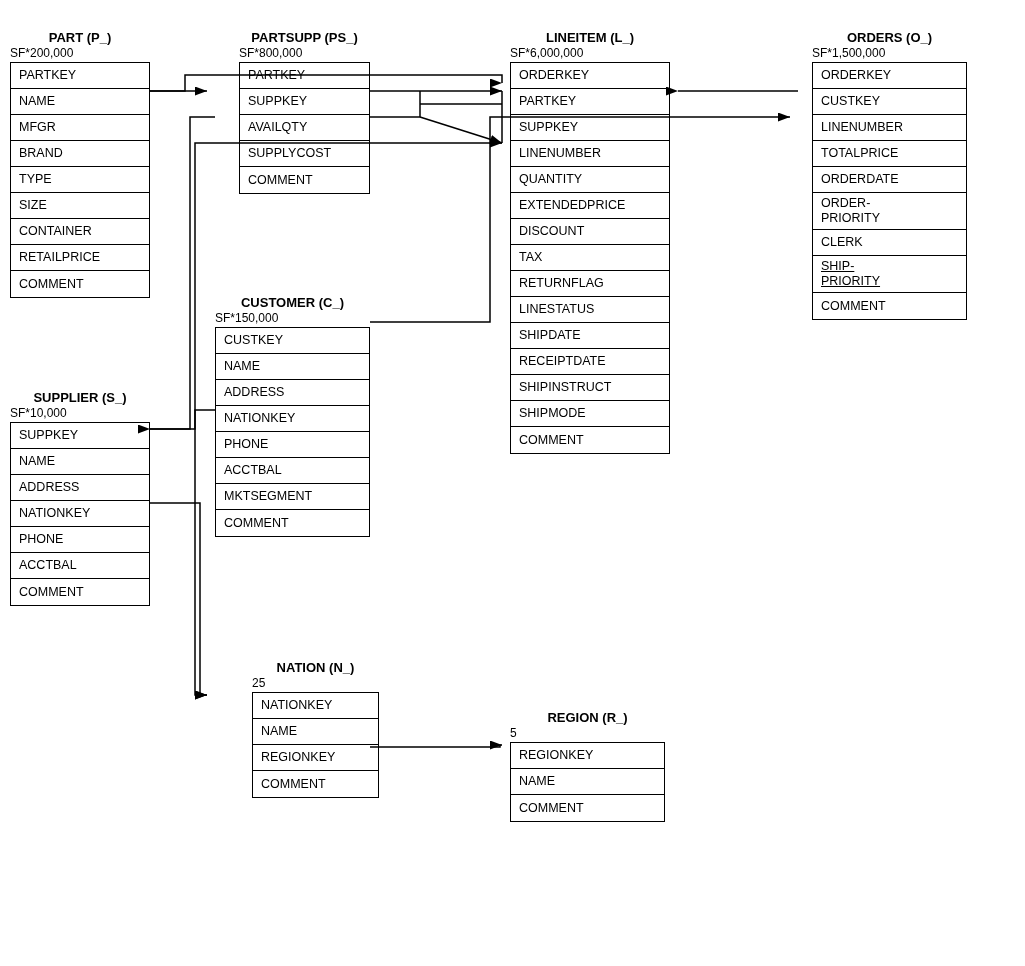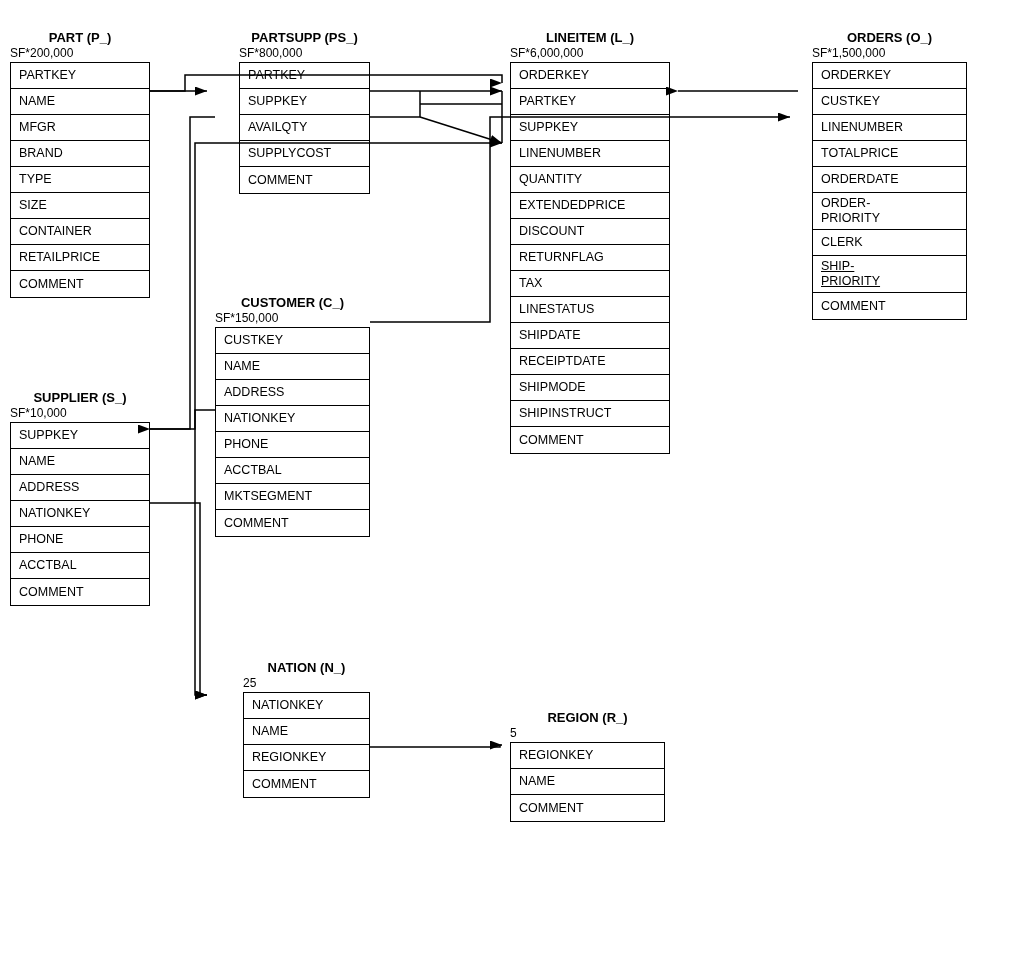--- a/index.html
+++ b/index.html
@@ -98,27 +98,27 @@
     <div class="table-title">LINEITEM (L_)</div>
     <div class="table-subtitle">SF*6,000,000</div>
     <div class="table-fields">
       <div class="field-row">ORDERKEY</div>
       <div class="field-row">PARTKEY</div>
       <div class="field-row">SUPPKEY</div>
       <div class="field-row">LINENUMBER</div>
       <div class="field-row">QUANTITY</div>
       <div class="field-row">EXTENDEDPRICE</div>
       <div class="field-row">DISCOUNT</div>
+      <div class="field-row">TAX</div>
       <div class="field-row">RETURNFLAG</div>
-      <div class="field-row">TAX</div>
       <div class="field-row">LINESTATUS</div>
       <div class="field-row">SHIPDATE</div>
       <div class="field-row">RECEIPTDATE</div>
+      <div class="field-row">SHIPINSTRUCT</div>
       <div class="field-row">SHIPMODE</div>
-      <div class="field-row">SHIPINSTRUCT</div>
       <div class="field-row">COMMENT</div>
     </div>
   </div>
 
   <div class="table-box" style="left:812px;top:30px;width:155px;">
     <div class="table-title">ORDERS (O_)</div>
     <div class="table-subtitle">SF*1,500,000</div>
     <div class="table-fields">
       <div class="field-row">ORDERKEY</div>
       <div class="field-row">CUSTKEY</div>
@@ -154,21 +154,21 @@
       <div class="field-row">SUPPKEY</div>
       <div class="field-row">NAME</div>
       <div class="field-row">ADDRESS</div>
       <div class="field-row">NATIONKEY</div>
       <div class="field-row">PHONE</div>
       <div class="field-row">ACCTBAL</div>
       <div class="field-row">COMMENT</div>
     </div>
   </div>
 
-  <div class="table-box" style="left:215px;top:660px;width:155px;padding-left:28px;">
+  <div class="table-box" style="left:224px;top:660px;width:155px;padding-left:28px;">
     <div class="table-title">NATION (N_)</div>
     <div class="table-subtitle">25</div>
     <div class="table-fields">
       <div class="field-row">NATIONKEY</div>
       <div class="field-row">NAME</div>
       <div class="field-row">REGIONKEY</div>
       <div class="field-row">COMMENT</div>
     </div>
   </div>
 

